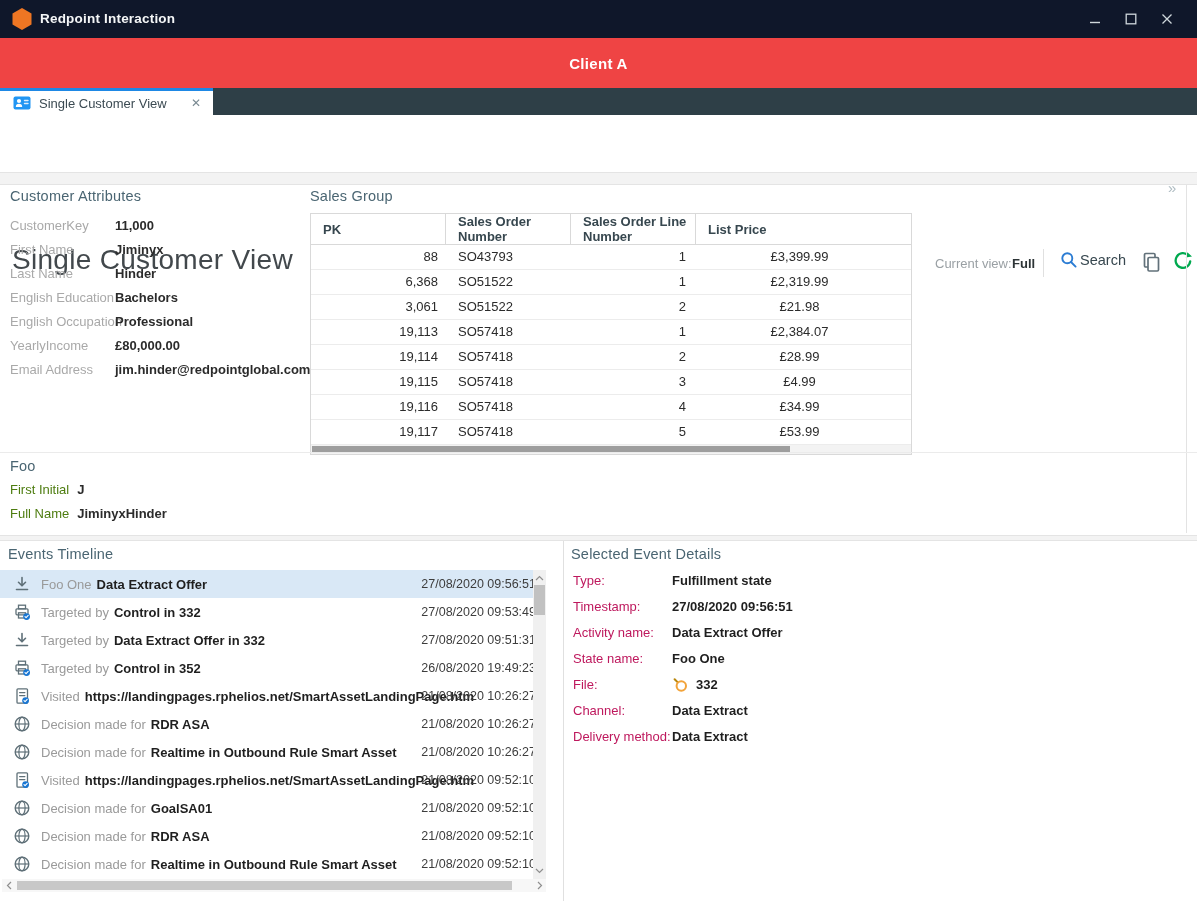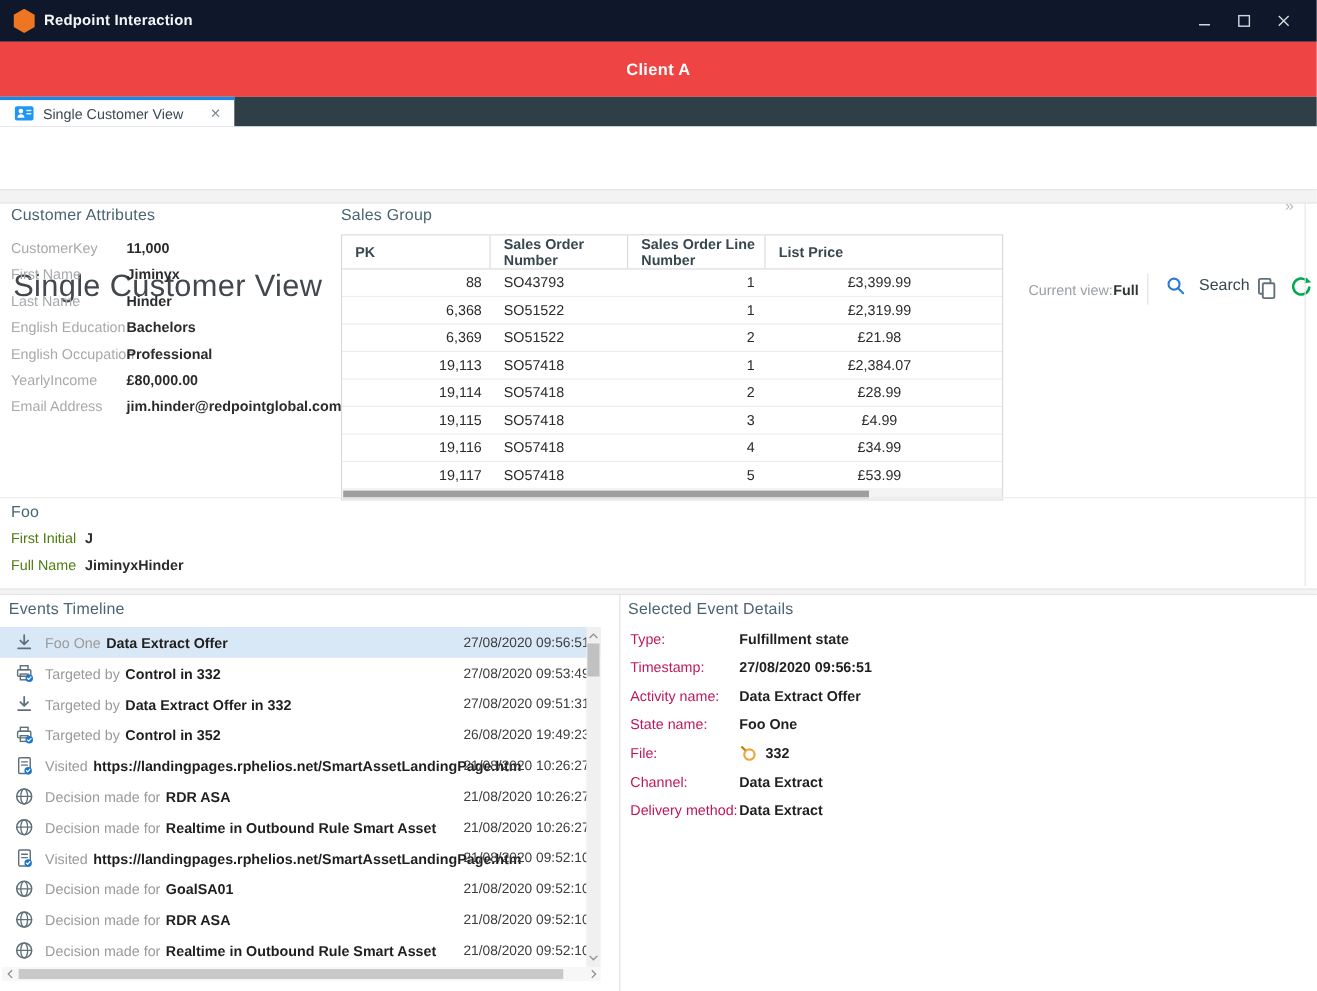--- a/index.html
+++ b/index.html
@@ -17,21 +17,21 @@
   .tab{left:0;top:88px;width:213px;height:27px;background:#fff;border-top:3px solid #1e88e5;box-sizing:border-box;display:flex;align-items:center;}
   .tab-label{color:#3b4a52;font-size:13px;margin-left:8px;}
   .tab-close{margin-left:auto;margin-right:12px;color:#7a8a92;font-size:12px;}
   .tab-overflow{left:1168px;top:91px;color:#aebcc2;font-size:15px;letter-spacing:-2px;}
   
   .pageheader{left:0;top:115px;width:1197px;height:57px;background:#fff;}
   .page-title{left:12px;top:129px;font-size:28px;color:#42484c;font-weight:400;letter-spacing:.3px;}
   .cv-label{left:935px;top:141px;font-size:13px;color:#9aa0a4;}
   .cv-value{left:1012px;top:141px;font-size:13px;color:#2d3436;font-weight:700;}
   .vdiv{left:1043px;top:134px;width:1px;height:28px;background:#e0e0e0;}
-  .search-btn{left:1060px;top:136px;display:flex;align-items:center;gap:12px;}
+  .search-btn{left:1060px;top:136px;display:flex;align-items:center;gap:2px;}
   .search-label{font-size:14.5px;color:#37474f;}
   .hdr-ic{top:137px;}
   .band{left:0;width:1197px;background:#f3f3f3;border-top:1px solid #e4e4e4;border-bottom:1px solid #e4e4e4;box-sizing:border-box;}
   .band1{top:172px;height:13px;}
   .band2{top:535px;height:6px;}
   .hline{left:0;top:452px;width:1197px;height:1px;background:#ebebeb;}
   .right-edge{left:1186px;top:185px;width:1px;height:348px;background:#e3e3e3;}
   
   .section-title{font-size:14.5px;color:#4a6572;letter-spacing:.2px;}
   .attr-row{left:10px;width:295px;height:24px;line-height:24px;font-size:13px;}
@@ -298,21 +298,21 @@
       <span class="c3">1</span>
       <span class="c4">£3,399.99</span>
     </div>
   <div class="st-row">
       <span class="c1">6,368</span>
       <span class="c2">SO51522</span>
       <span class="c3">1</span>
       <span class="c4">£2,319.99</span>
     </div>
   <div class="st-row">
-      <span class="c1">6,369</span>
+      <span class="c1">3,061</span>
       <span class="c2">SO51522</span>
       <span class="c3">2</span>
       <span class="c4">£21.98</span>
     </div>
   <div class="st-row">
       <span class="c1">19,113</span>
       <span class="c2">SO57418</span>
       <span class="c3">1</span>
       <span class="c4">£2,384.07</span>
     </div>

